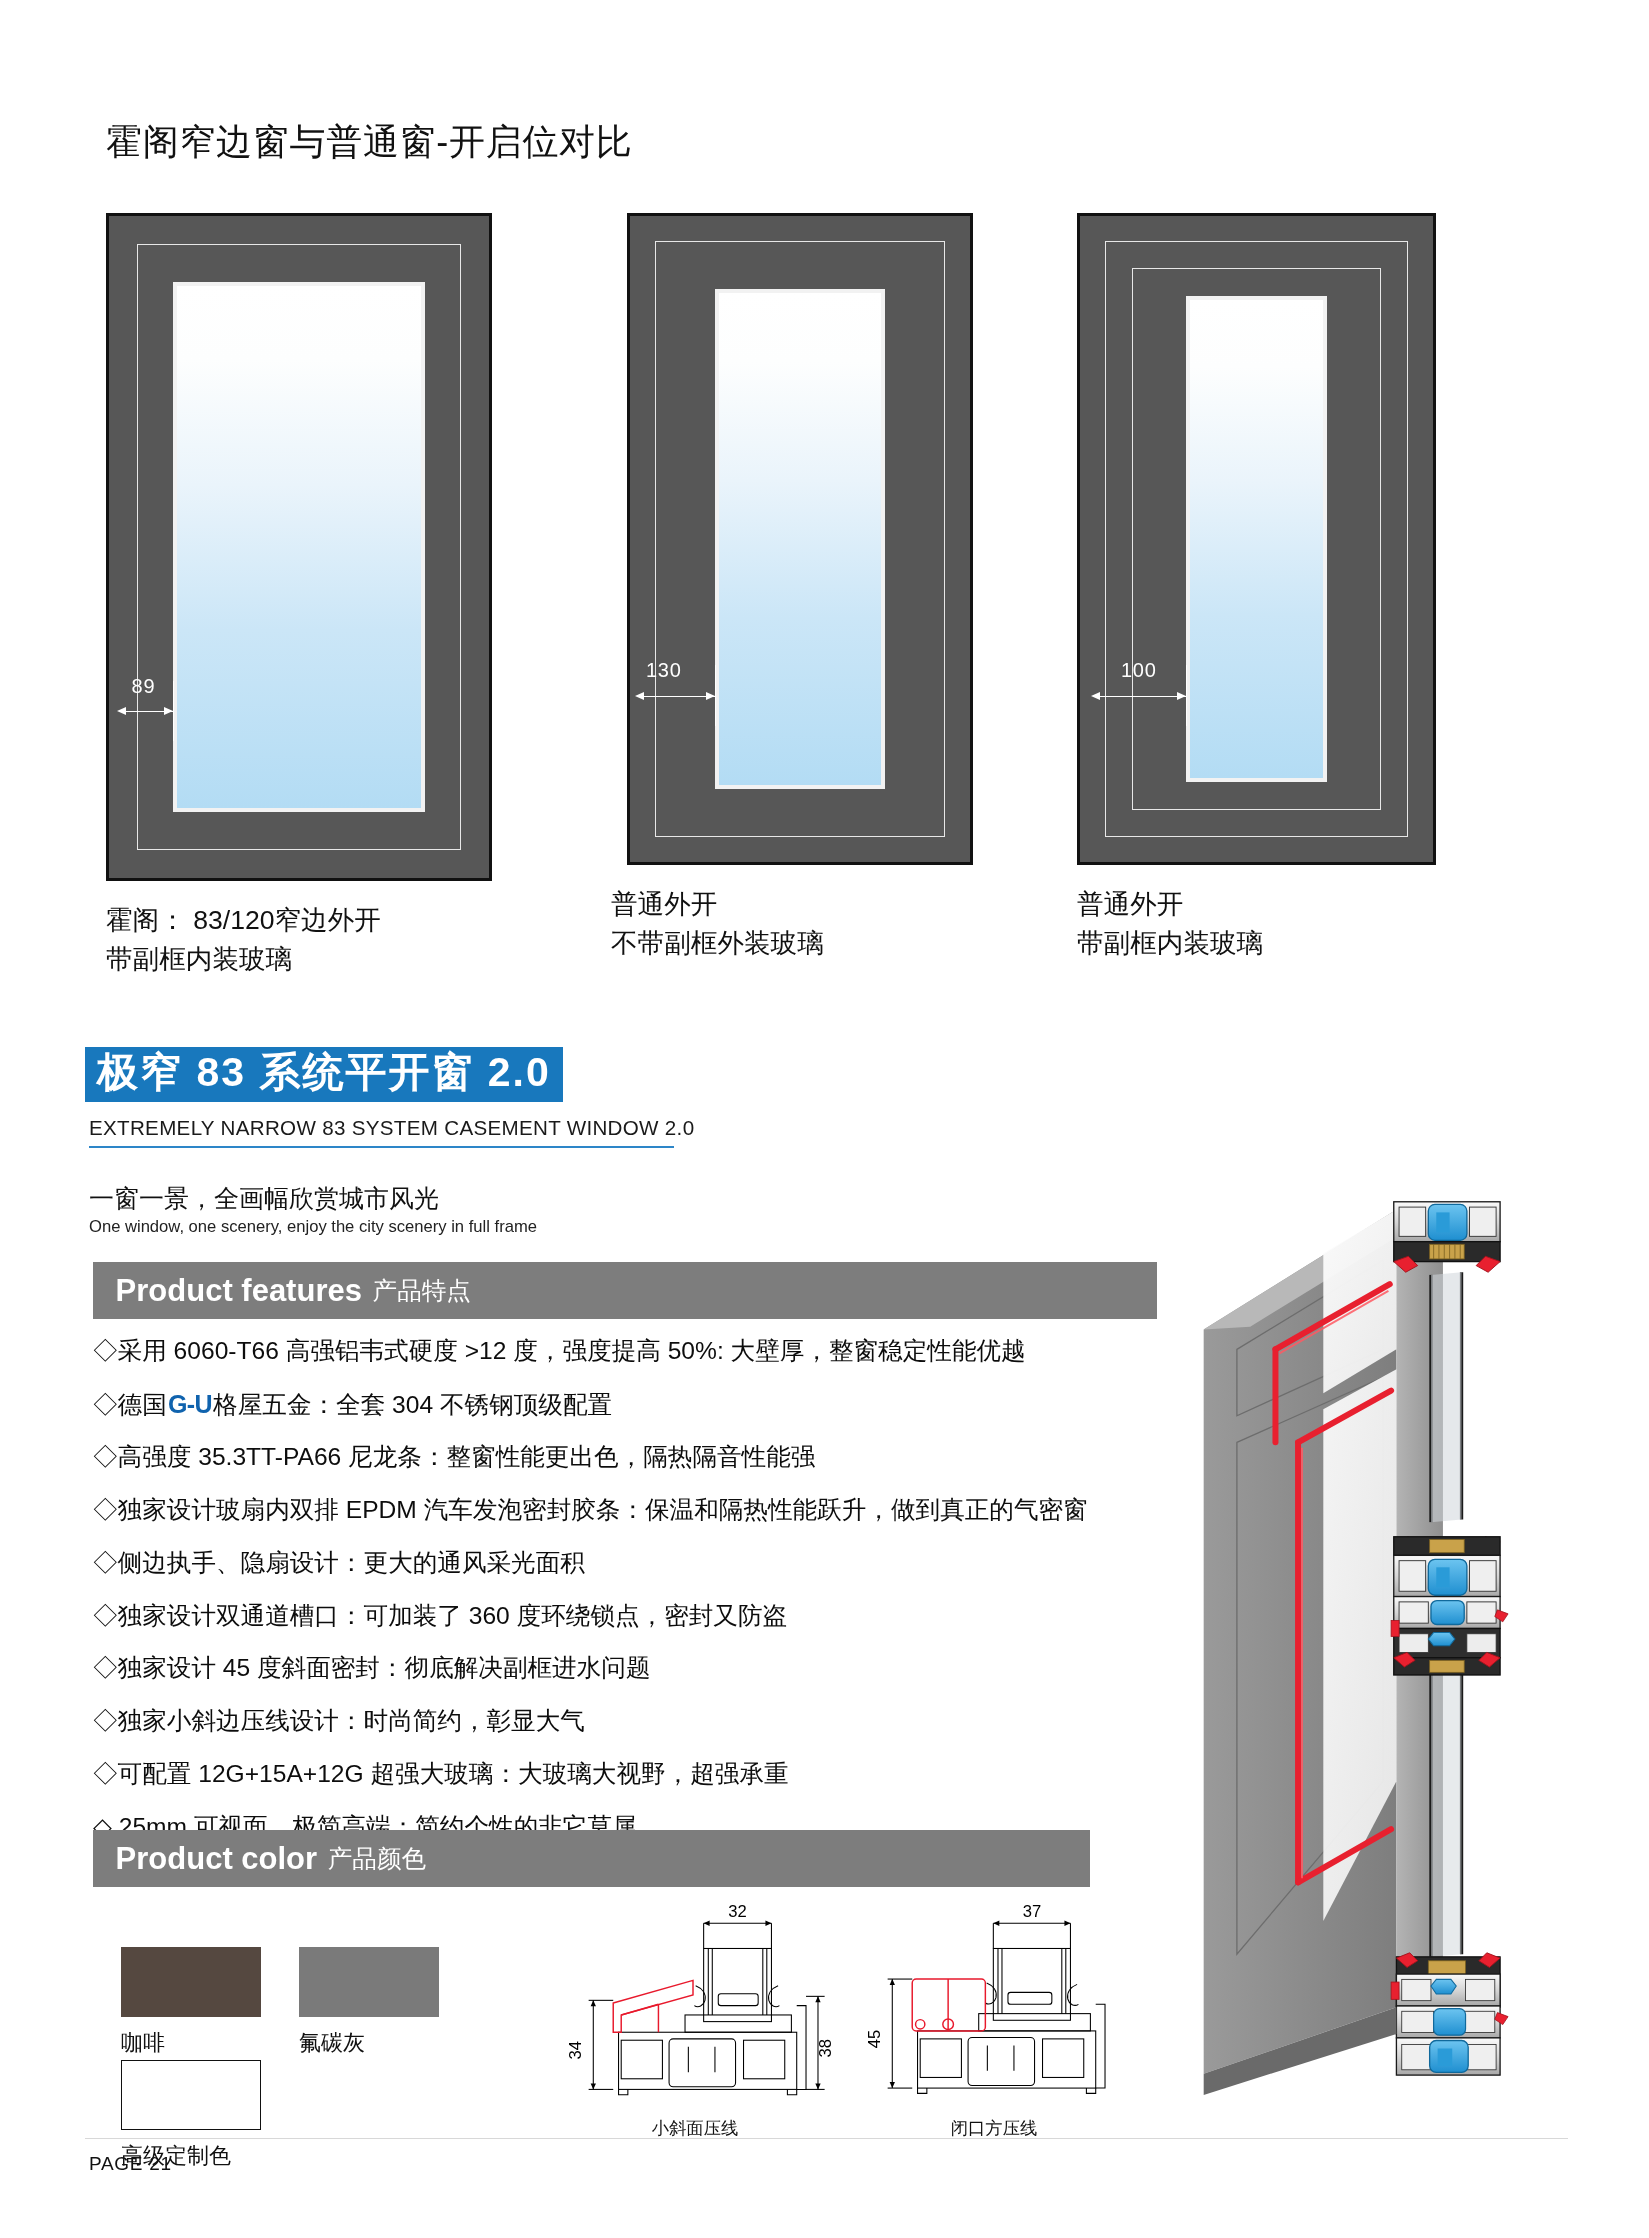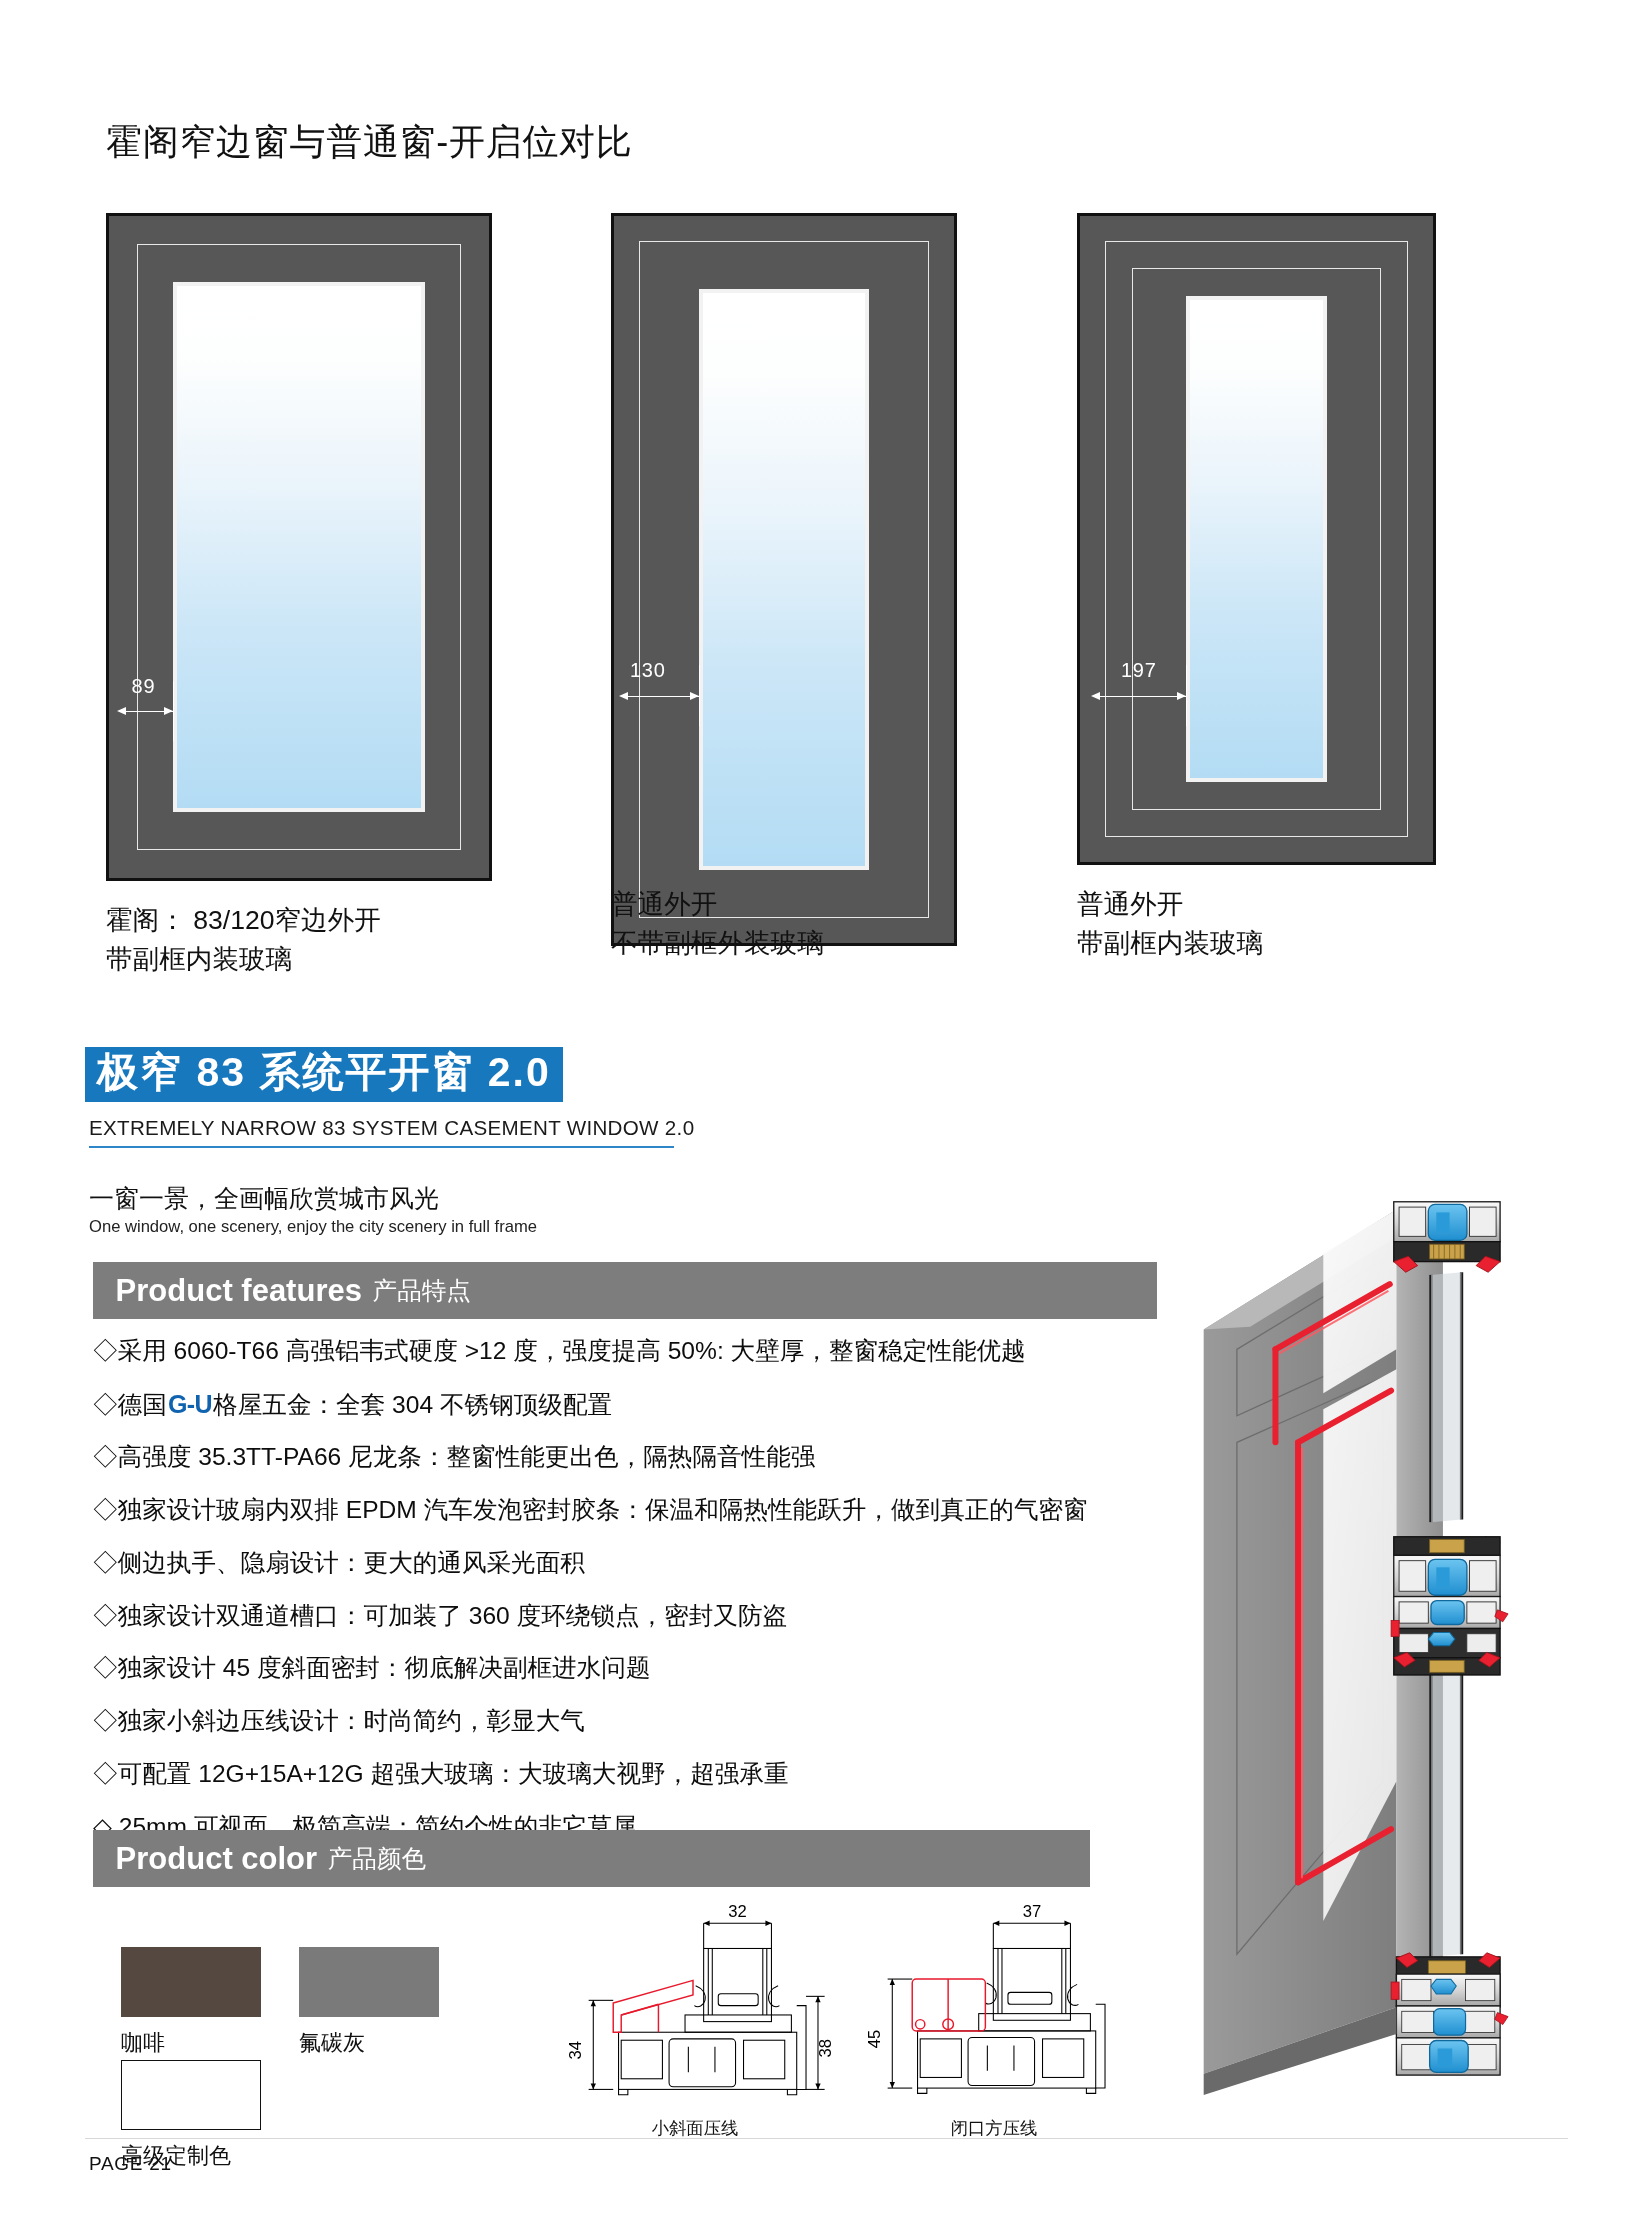--- a/index.html
+++ b/index.html
@@ -23,21 +23,21 @@
   .win-block{ position:absolute; top:0; }
   .win-block.b1{ left:0;    width:386px; }
   .win-block.b2{ left:505px; width:346px; }
   .win-block.b3{ left:971px; width:359px; }
 
   .win-outer{
     position:relative; width:100%; box-sizing:border-box;
     background:#575757; border:3.3px solid #111;
   }
   .win-outer.h1{ height:668px; }
-  .win-outer.h2{ height:733px; }
+  .win-outer.h2{ height:652px;margin-left:16px; }
   .win-outer.h3{ height:652px; }
 
   .win-ring{
     position:absolute; border:1.3px solid #e8e8e8; box-sizing:border-box;
   }
   .win-glass{
     position:absolute; box-sizing:border-box;
     border:4.7px solid #f2f2f2;
     background:linear-gradient(to bottom, #ffffff 0%, #fdfefe 14%, #eaf4fb 38%, #cbe6f7 66%, #b3dcf4 100%);
   }
@@ -165,21 +165,21 @@
     </div>
     <div class="win-caption" style="left:0; top:672px;">普通外开
 不带副框外装玻璃</div>
   </div>
 
   <div class="win-block b3">
     <div class="win-outer h3">
       <div class="win-ring" style="left:25px; top:25px; right:25px; bottom:25px;"></div>
       <div class="win-ring" style="left:52px; top:52px; right:52px; bottom:52px;"></div>
       <div class="win-glass" style="left:106px; top:80px; right:106px; bottom:80px;"></div>
-      <div class="dim" style="left:41px; top:443px;">197</div>
+      <div class="dim" style="left:41px; top:443px;">100</div>
       <div class="dim-line" style="left:14.6px; top:480px; width:92px;"></div>
       <div class="dim-arrow l" style="left:10.6px; top:476px;"></div>
       <div class="dim-arrow r" style="left:97px; top:476px;"></div>
       <div class="dim-tick" style="left:106px; top:449px; height:61px;"></div>
     </div>
     <div class="win-caption" style="left:0; top:672px;">普通外开
 带副框内装玻璃</div>
   </div>
 </div>
 

